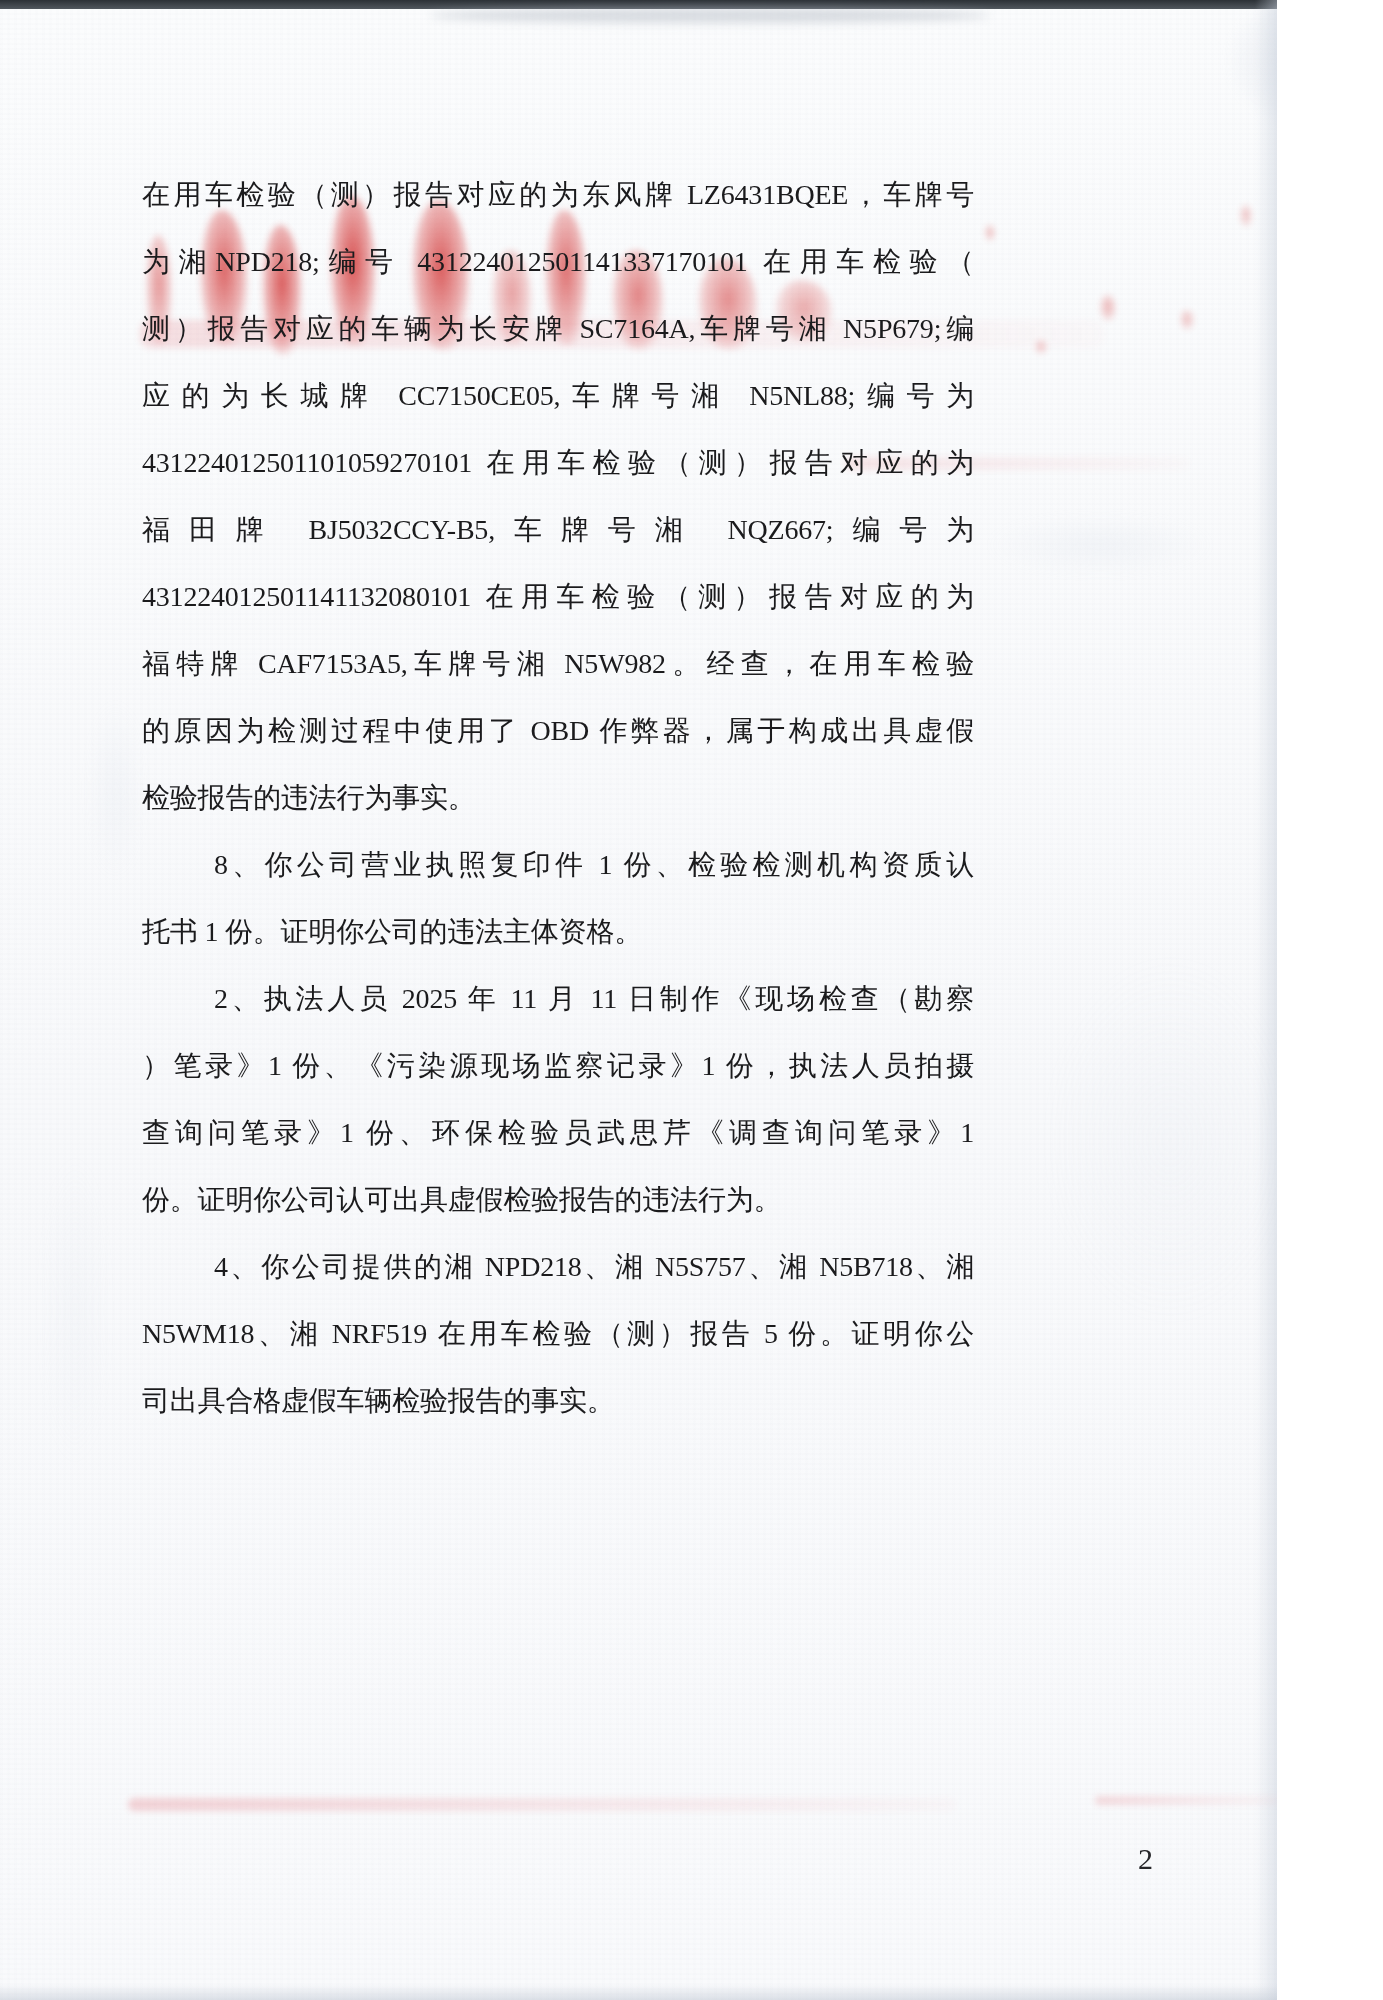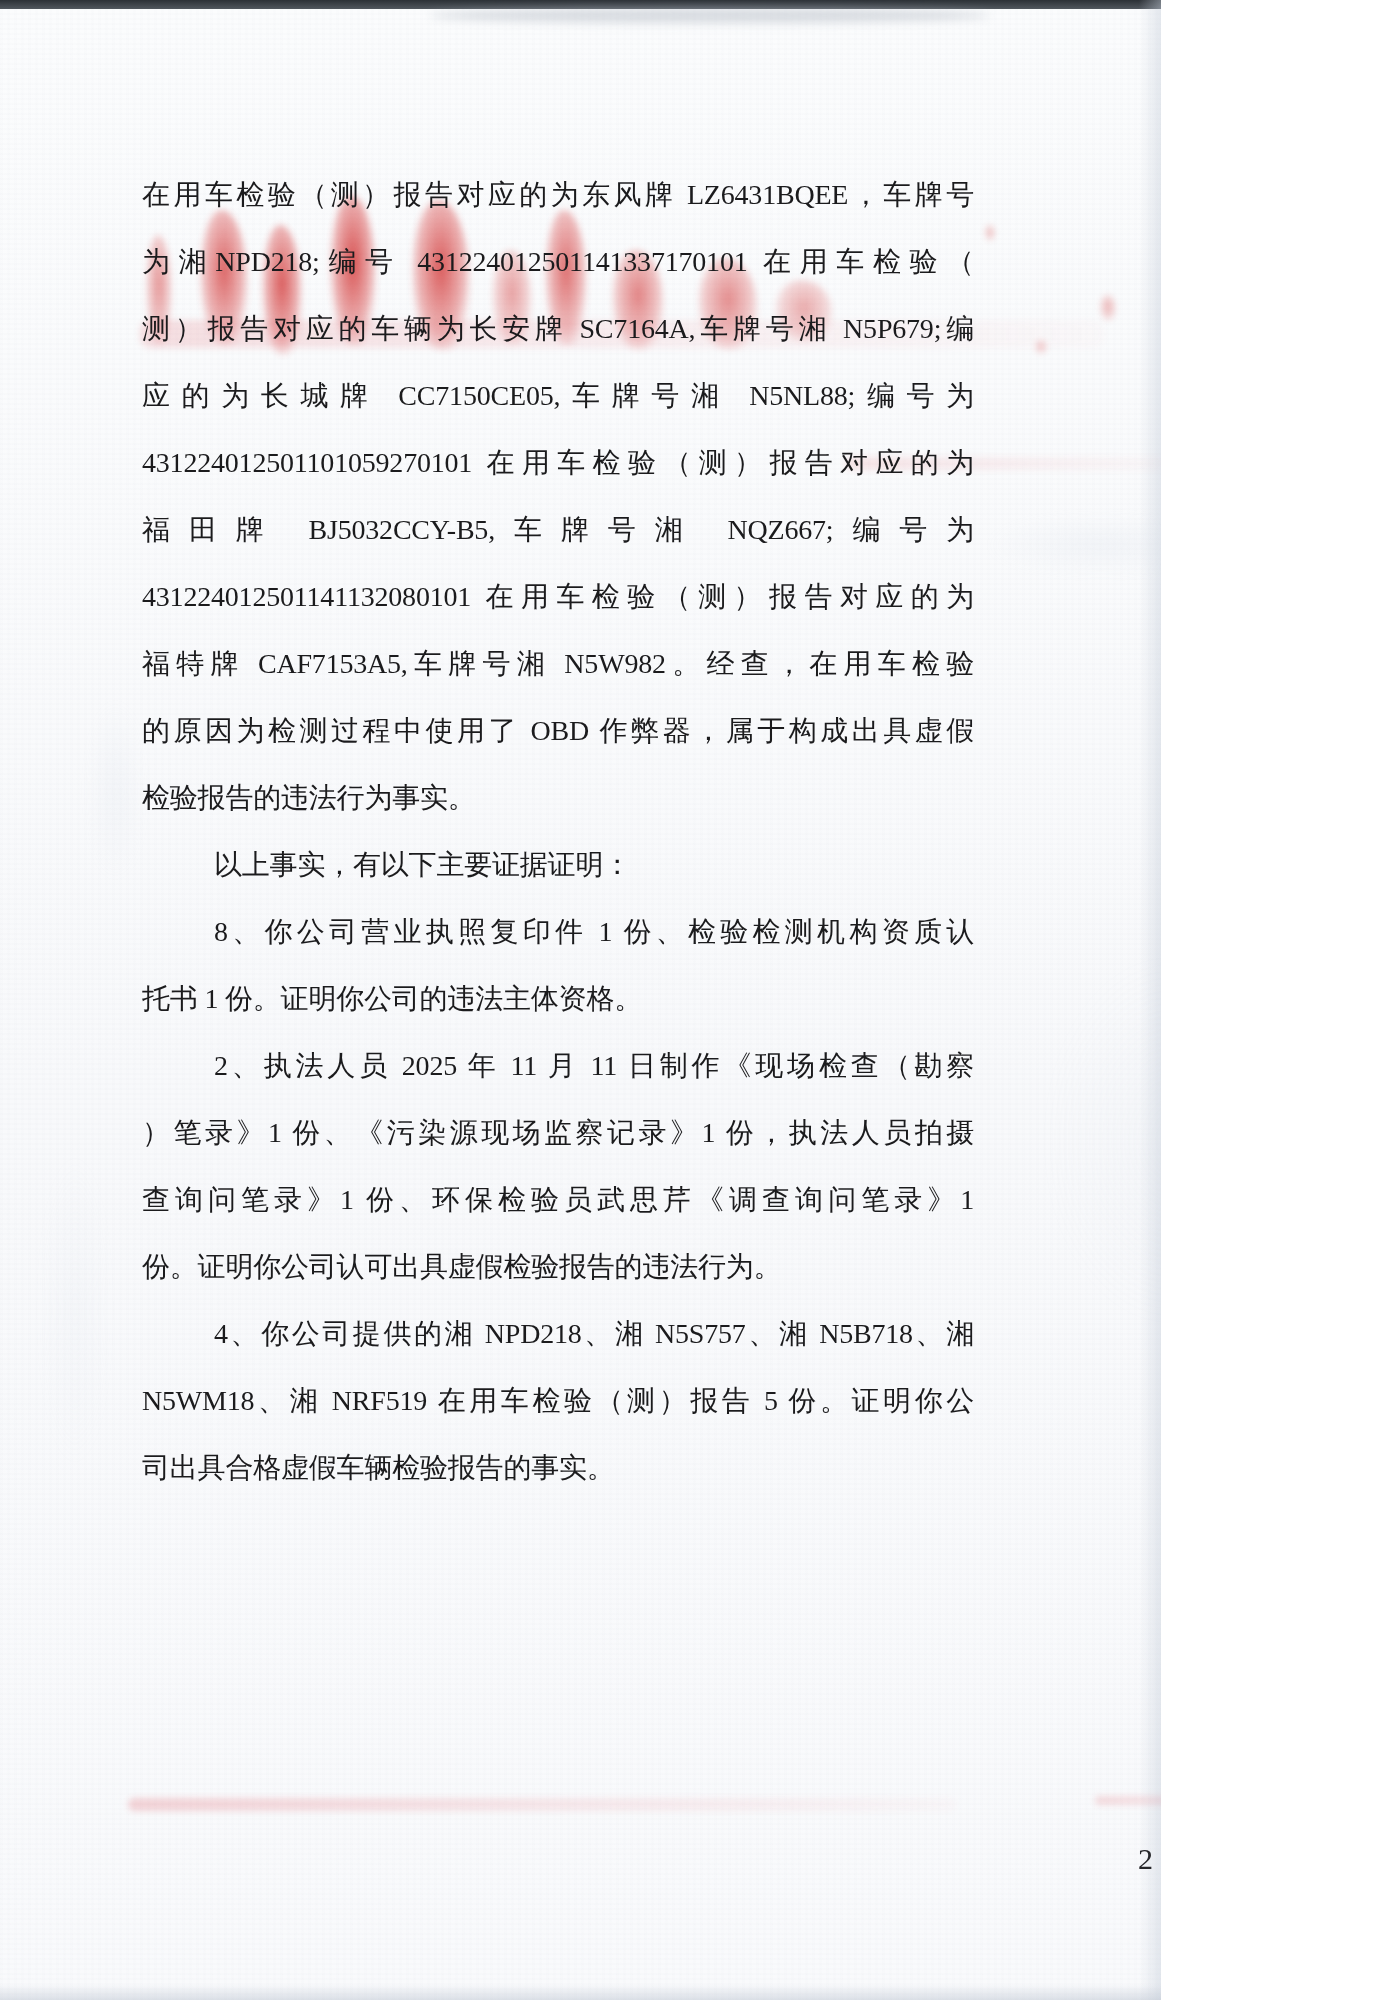--- a/index.html
+++ b/index.html
@@ -1,17 +1,17 @@
 <!DOCTYPE html>
 <html><head>
 <meta charset="utf-8">
 <style>
   html,body { margin:0; padding:0; background:#ffffff; }
   .page {
-    position:relative; width:1161px; height:2000px;
+    position:relative; width:1277px; height:2000px;
     background:
       repeating-linear-gradient(0deg, rgba(130,140,160,.018) 0 2px, transparent 2px 5px),
       repeating-linear-gradient(90deg, rgba(130,140,160,.015) 0 3px, transparent 3px 7px),
       linear-gradient(180deg,#fbfcfd 0%, #f8f9fb 55%, #f9fafc 100%);
     overflow:hidden;
     font-family:"Liberation Serif","DejaVu Serif",serif;
   }
   .topbar { position:absolute; left:0; top:0; width:1383px; height:9px;
     background:linear-gradient(180deg,#2c3136,#51575e); }
   .topsmudge { position:absolute; left:430px; top:8px; width:560px; height:15px;
@@ -86,21 +86,20 @@
     <div class="line j">在用车检验（测）报告对应的为东风牌 LZ6431BQEE，车牌号</div>
     <div class="line j">为湘NPD218;编号 431224012501141337170101 在用车检验（</div>
     <div class="line j">测）报告对应的车辆为长安牌 SC7164A,车牌号湘 N5P679;编</div>
     <div class="line j">应的为长城牌 CC7150CE05,车牌号湘 N5NL88;编号为</div>
     <div class="line j">431224012501101059270101 在用车检验（测）报告对应的为</div>
     <div class="line j">福田牌 BJ5032CCY-B5,车牌号湘 NQZ667;编号为</div>
     <div class="line j">431224012501141132080101 在用车检验（测）报告对应的为</div>
     <div class="line j">福特牌 CAF7153A5,车牌号湘 N5W982。经查，在用车检验</div>
     <div class="line j">的原因为检测过程中使用了 OBD 作弊器，属于构成出具虚假</div>
     <div class="line">检验报告的违法行为事实。</div>
-    <div class="line ind">以上事实，有以下主要证据证明：</div>
     <div class="line j ind">8、你公司营业执照复印件 1 份、检验检测机构资质认</div>
     <div class="line">托书 1 份。证明你公司的违法主体资格。</div>
     <div class="line j ind">2、执法人员 2025 年 11 月 11 日制作《现场检查（勘察</div>
     <div class="line j">）笔录》1 份、《污染源现场监察记录》1 份，执法人员拍摄</div>
     <div class="line j">查询问笔录》1 份、环保检验员武思芹《调查询问笔录》1</div>
     <div class="line">份。证明你公司认可出具虚假检验报告的违法行为。</div>
     <div class="line j ind">4、你公司提供的湘 NPD218、湘 N5S757、湘 N5B718、湘</div>
     <div class="line j">N5WM18、湘 NRF519 在用车检验（测）报告 5 份。证明你公</div>
     <div class="line">司出具合格虚假车辆检验报告的事实。</div>
   </div>

